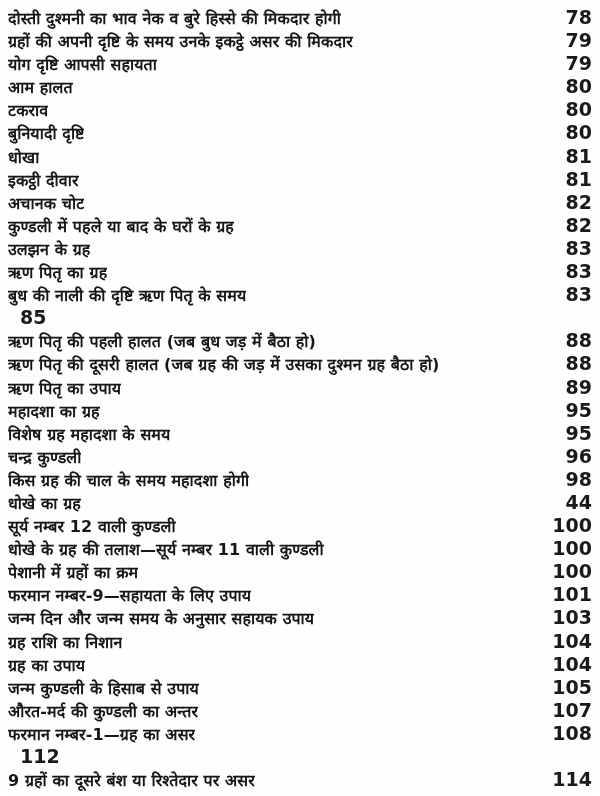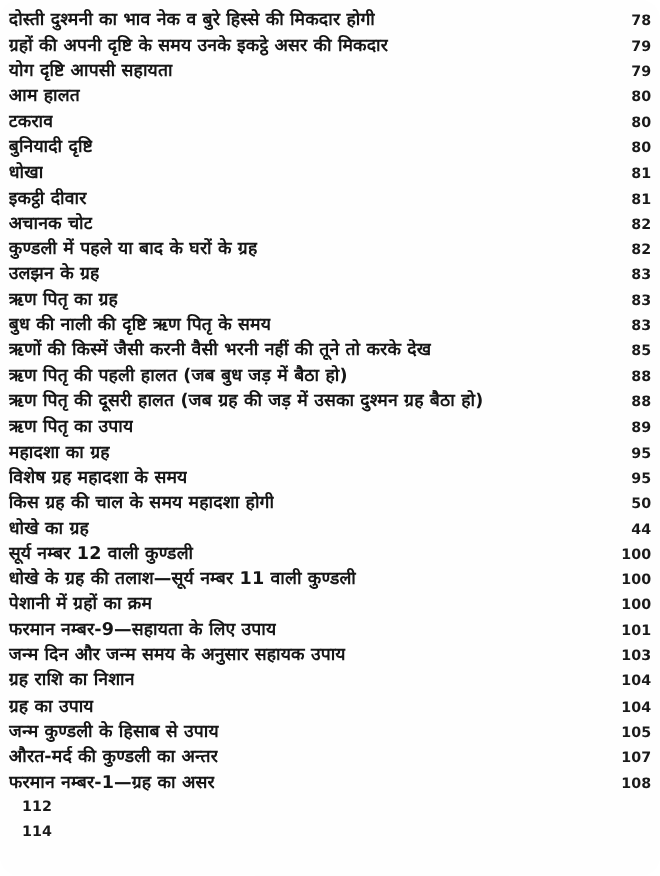--- a/index.html
+++ b/index.html
@@ -31,21 +31,21 @@
   }
   .toc-title {
     font-size: 16px;
     font-weight: 600;
     color: #161616;
     letter-spacing: 0.1px;
     overflow: hidden;
     text-overflow: clip;
   }
   .toc-page {
-    font-size: 13px;
+    font-size: 19px;
     font-weight: 700;
     color: #1a1a1a;
     text-align: right;
     min-width: 34px;
     padding-left: 12px;
     font-family: "DejaVu Sans", "Liberation Sans", sans-serif;
   }
 </style>
 </head>
 <body>
@@ -111,21 +111,20 @@
     <span class="toc-title">ऋण पितृ का ग्रह</span>
     <span class="toc-page">83</span>
   </div>
 
   <div class="toc-row">
     <span class="toc-title">बुध की नाली की दृष्टि ऋण पितृ के समय</span>
     <span class="toc-page">83</span>
   </div>
 
   <div class="toc-row">
-    <span class="toc-title">ऋणों की किस्में जैसी करनी वैसी भरनी नहीं की तूने तो करके देख</span>
     <span class="toc-page">85</span>
   </div>
 
   <div class="toc-row">
     <span class="toc-title">ऋण पितृ की पहली हालत (जब बुध जड़ में बैठा हो)</span>
     <span class="toc-page">88</span>
   </div>
 
   <div class="toc-row">
     <span class="toc-title">ऋण पितृ की दूसरी हालत (जब ग्रह की जड़ में उसका दुश्मन ग्रह बैठा हो)</span>
@@ -140,24 +139,28 @@
   <div class="toc-row">
     <span class="toc-title">महादशा का ग्रह</span>
     <span class="toc-page">95</span>
   </div>
 
   <div class="toc-row">
     <span class="toc-title">विशेष ग्रह महादशा के समय</span>
     <span class="toc-page">95</span>
   </div>
 
+  <div class="toc-row">
+    <span class="toc-title">चन्द्र कुण्डली</span>
+    <span class="toc-page">96</span>
+  </div>
 
   <div class="toc-row">
     <span class="toc-title">किस ग्रह की चाल के समय महादशा होगी</span>
-    <span class="toc-page">50</span>
+    <span class="toc-page">98</span>
   </div>
 
   <div class="toc-row">
     <span class="toc-title">धोखे का ग्रह</span>
     <span class="toc-page">44</span>
   </div>
 
   <div class="toc-row">
     <span class="toc-title">सूर्य नम्बर 12 वाली कुण्डली</span>
     <span class="toc-page">100</span>
@@ -206,16 +209,17 @@
   <div class="toc-row">
     <span class="toc-title">फरमान नम्बर-1—ग्रह का असर</span>
     <span class="toc-page">108</span>
   </div>
 
   <div class="toc-row">
     <span class="toc-page">112</span>
   </div>
 
   <div class="toc-row">
+    <span class="toc-title">9 ग्रहों का दूसरे बंश या रिश्तेदार पर असर</span>
     <span class="toc-page">114</span>
   </div>
 </div>
 </div>
 
 </body></html>

